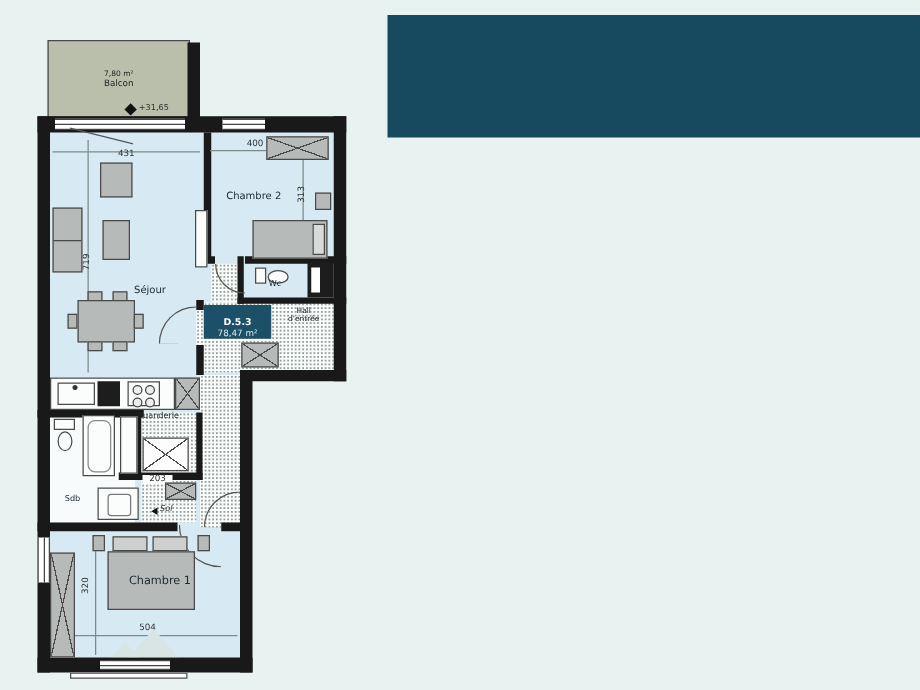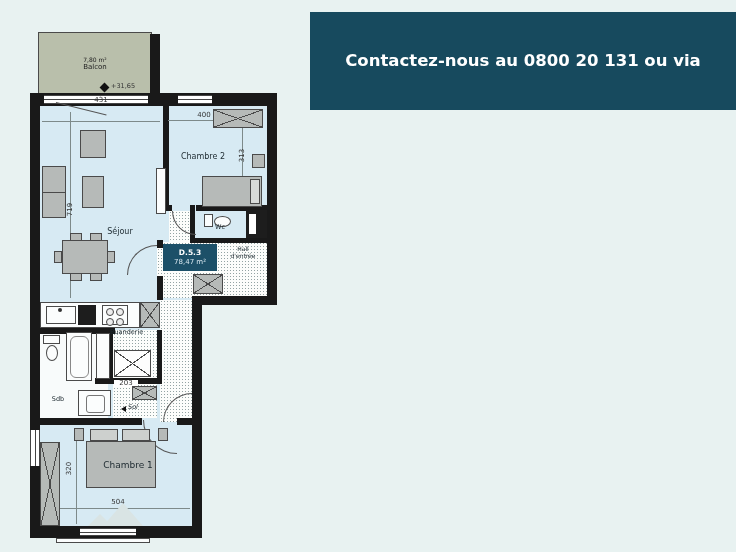--- a/index.html
+++ b/index.html
@@ -23,36 +23,35 @@
   .dim{position:absolute;font-size:7px;color:#333;text-align:center;line-height:1;}
   .vdim{transform:rotate(-90deg);}
   .dline{position:absolute;background:#7d8a8a;}
   .arc{position:absolute;box-sizing:border-box;}
   .arc-tl{border-top:1px solid #555;border-left:1px solid #555;border-top-left-radius:100%;}
   .arc-bl{border-bottom:1px solid #555;border-left:1px solid #555;border-bottom-left-radius:100%;}
   .banner{position:absolute;left:310px;top:12px;width:426px;height:98px;background:#174a5e;color:#fff;
           display:flex;flex-direction:column;justify-content:center;text-align:center;}
   .banner div{font-size:16.5px;font-weight:bold;line-height:28px;}
   .d53{position:absolute;left:163px;top:244px;width:54px;height:27px;background:#1c5068;color:#fff;
-       display:flex;flex-direction:column;justify-content:center;text-align:center;}
+       display:flex;flex-direction:column;justify-content:flex-end;text-align:center;}
   .d53 .u{font-size:7.5px;font-weight:bold;line-height:1.3;}
   .d53 .a{font-size:7px;color:#d9e8f0;line-height:1.2;}
   .hob{display:flex;flex-wrap:wrap;align-items:center;justify-content:center;gap:2px;padding:2px;}
   .hob i{width:6px;height:6px;border:1px solid #444;border-radius:50%;background:#eee;}
   .tri{position:absolute;background:#d9e4e4;clip-path:polygon(50% 0,100% 100%,0 100%);}
   .diam{position:absolute;width:7px;height:7px;background:#111;transform:rotate(45deg);}
   .sol-arrow{position:absolute;width:0;height:0;border-top:3px solid transparent;border-bottom:3px solid transparent;border-right:5px solid #111;}
 </style>
 </head>
 <body>
 
 <div class="page">
 
   <div class="banner">
-    <div>Contactez-nous au 0800 20 131 ou via</div>
   </div>
 
   <div>
 
     <div class="fill" style="left:35px;top:100px;width:237px;height:201px;"></div>
     <div class="fill" style="left:35px;top:300px;width:162px;height:227px;"></div>
 
     <div class="dotted" style="left:169px;top:211px;width:22px;height:31px;"></div>
     <div class="dotted" style="left:157px;top:242px;width:110px;height:56px;"></div>
     <div class="dotted" style="left:160px;top:300px;width:37px;height:122px;"></div>
@@ -96,21 +95,21 @@
     <div class="winv" style="left:30px;top:430px;width:10px;height:36px;"></div>
     <div class="wfurn" style="left:56px;top:538px;width:94px;height:5px;"></div>
     <div class="abs" style="left:56px;top:102px;width:52px;height:1px;background:#555;transform:rotate(14deg);transform-origin:left center;"></div>
 
     <div class="arc arc-tl" style="left:127px;top:245px;width:30px;height:30px;"></div>
     <div class="arc arc-bl" style="left:172px;top:211px;width:24px;height:24px;"></div>
     <div class="arc arc-tl" style="left:163px;top:393px;width:29px;height:29px;"></div>
     <div class="arc arc-bl" style="left:143px;top:420px;width:34px;height:34px;"></div>
 
     <div class="dline" style="left:42px;top:121px;width:118px;height:1px;"></div>
-    <div class="dim" style="left:83px;top:97px;width:36px;">431</div>
+    <div class="dim" style="left:83px;top:120px;width:36px;">431</div>
     <div class="dline" style="left:168px;top:120px;width:72px;height:1px;"></div>
     <div class="dim" style="left:188px;top:112px;width:32px;">400</div>
     <div class="dline" style="left:70px;top:112px;width:1px;height:186px;"></div>
     <div class="dim vdim" style="left:57px;top:206px;width:26px;">719</div>
     <div class="dline" style="left:242px;top:126px;width:1px;height:76px;"></div>
     <div class="dim vdim" style="left:229px;top:152px;width:26px;">313</div>
     <div class="dim" style="left:114px;top:380px;width:24px;background:#fff;">203</div>
     <div class="dline" style="left:76px;top:438px;width:1px;height:86px;"></div>
     <div class="dim vdim" style="left:56px;top:465px;width:26px;">320</div>
     <div class="dline" style="left:44px;top:508px;width:146px;height:1px;"></div>

